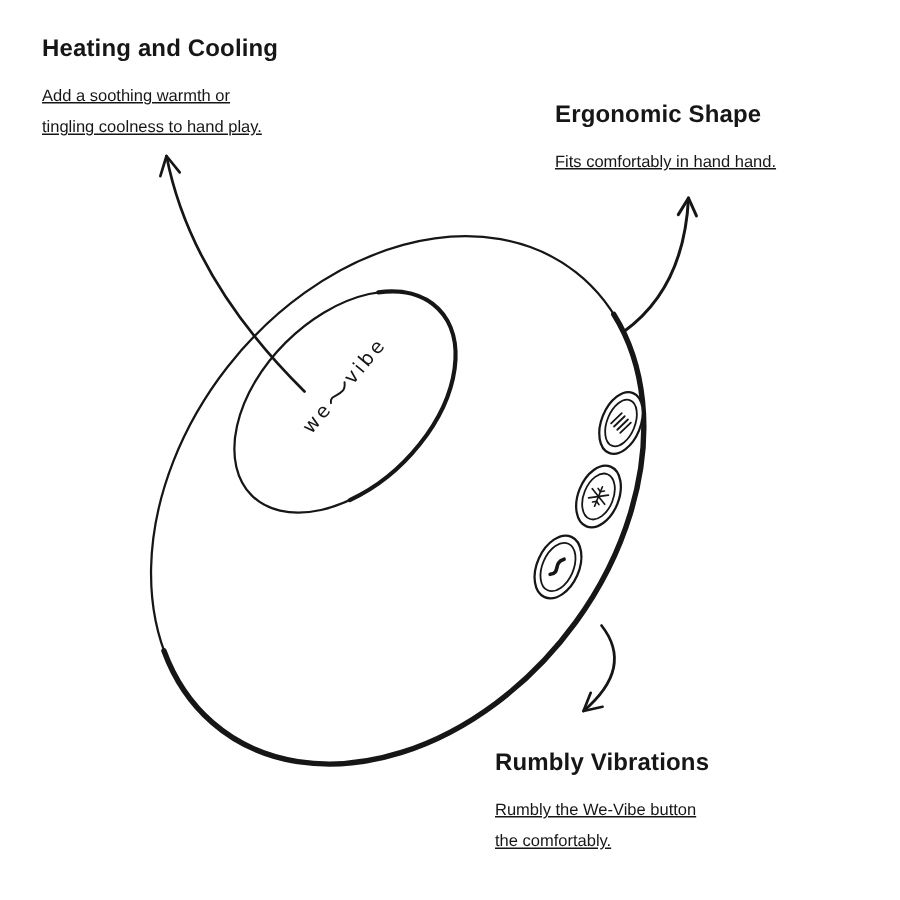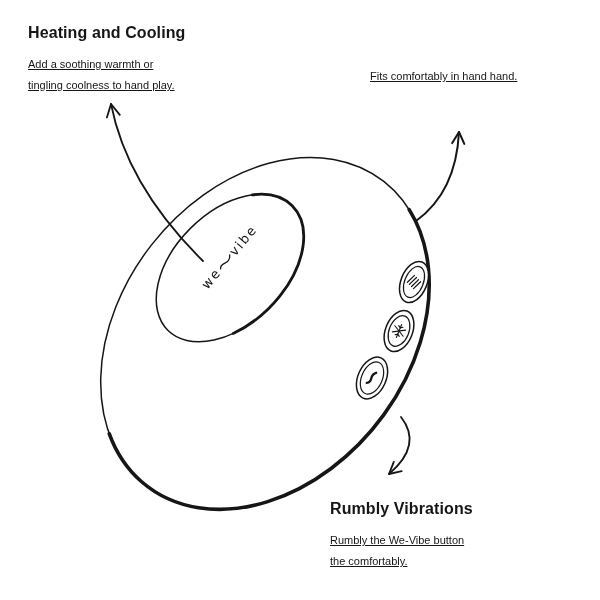--- a/index.html
+++ b/index.html
@@ -120,20 +120,21 @@
 
   <div class="callout callout-heating">
     <h3>Heating and Cooling</h3>
     <p>
       <span>Add a soothing warmth or</span>
       <span>tingling coolness to hand play.</span>
     </p>
   </div>
 
   <div class="callout callout-ergonomic">
+    <h3>Ergonomic Shape</h3>
     <p>
       <span>Fits comfortably in hand hand.</span>
     </p>
   </div>
 
   <div class="callout callout-rumbly">
     <h3>Rumbly Vibrations</h3>
     <p>
       <span>Rumbly the We-Vibe button</span>
       <span>the comfortably.</span>

